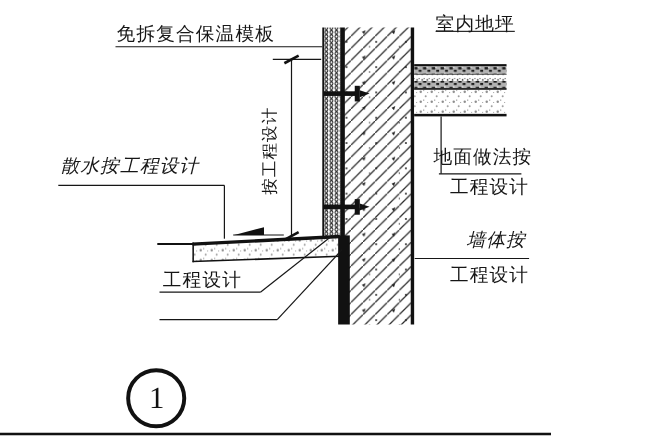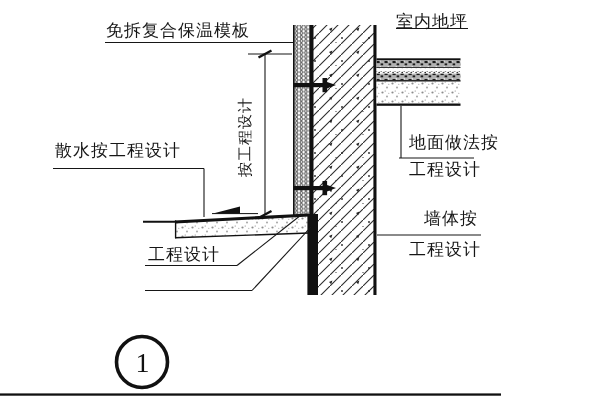--- a/index.html
+++ b/index.html
@@ -139,27 +139,27 @@
 
     <rect x="0" y="393.4" width="600" height="2.3" fill="#111"></rect>
   </svg>
 
   <div class="lbl" style="left:106px;top:22px;">免拆复合保温模板</div>
 
   <div class="lbl" style="left:396px;top:13px;text-decoration:underline;">室内地坪</div>
 
   <div class="lbl-vert">按工程设计</div>
 
-  <div class="lbl" style="left:55px;top:142px;">散水按工程设计</div>
+  <div class="lbl" style="left:55px;top:142px;font-style:italic;">散水按工程设计</div>
 
 
-  <div class="lbl" style="left:409px;top:134px;text-align:center;">地面做法按</div>
+  <div class="lbl" style="left:394px;top:134px;text-align:center;">地面做法按</div>
   <div class="lbl" style="left:409px;top:161px;">工程设计</div>
 
-  <div class="lbl" style="left:424px;top:210px;">墙体按</div>
+  <div class="lbl" style="left:424px;top:210px;font-style:italic;">墙体按</div>
   <div class="lbl" style="left:409px;top:241px;">工程设计</div>
 
   <div class="lbl" style="left:148px;top:246px;">工程设计</div>
 
 
   <div class="caption-number">1</div>
 
 
 </div>
 

